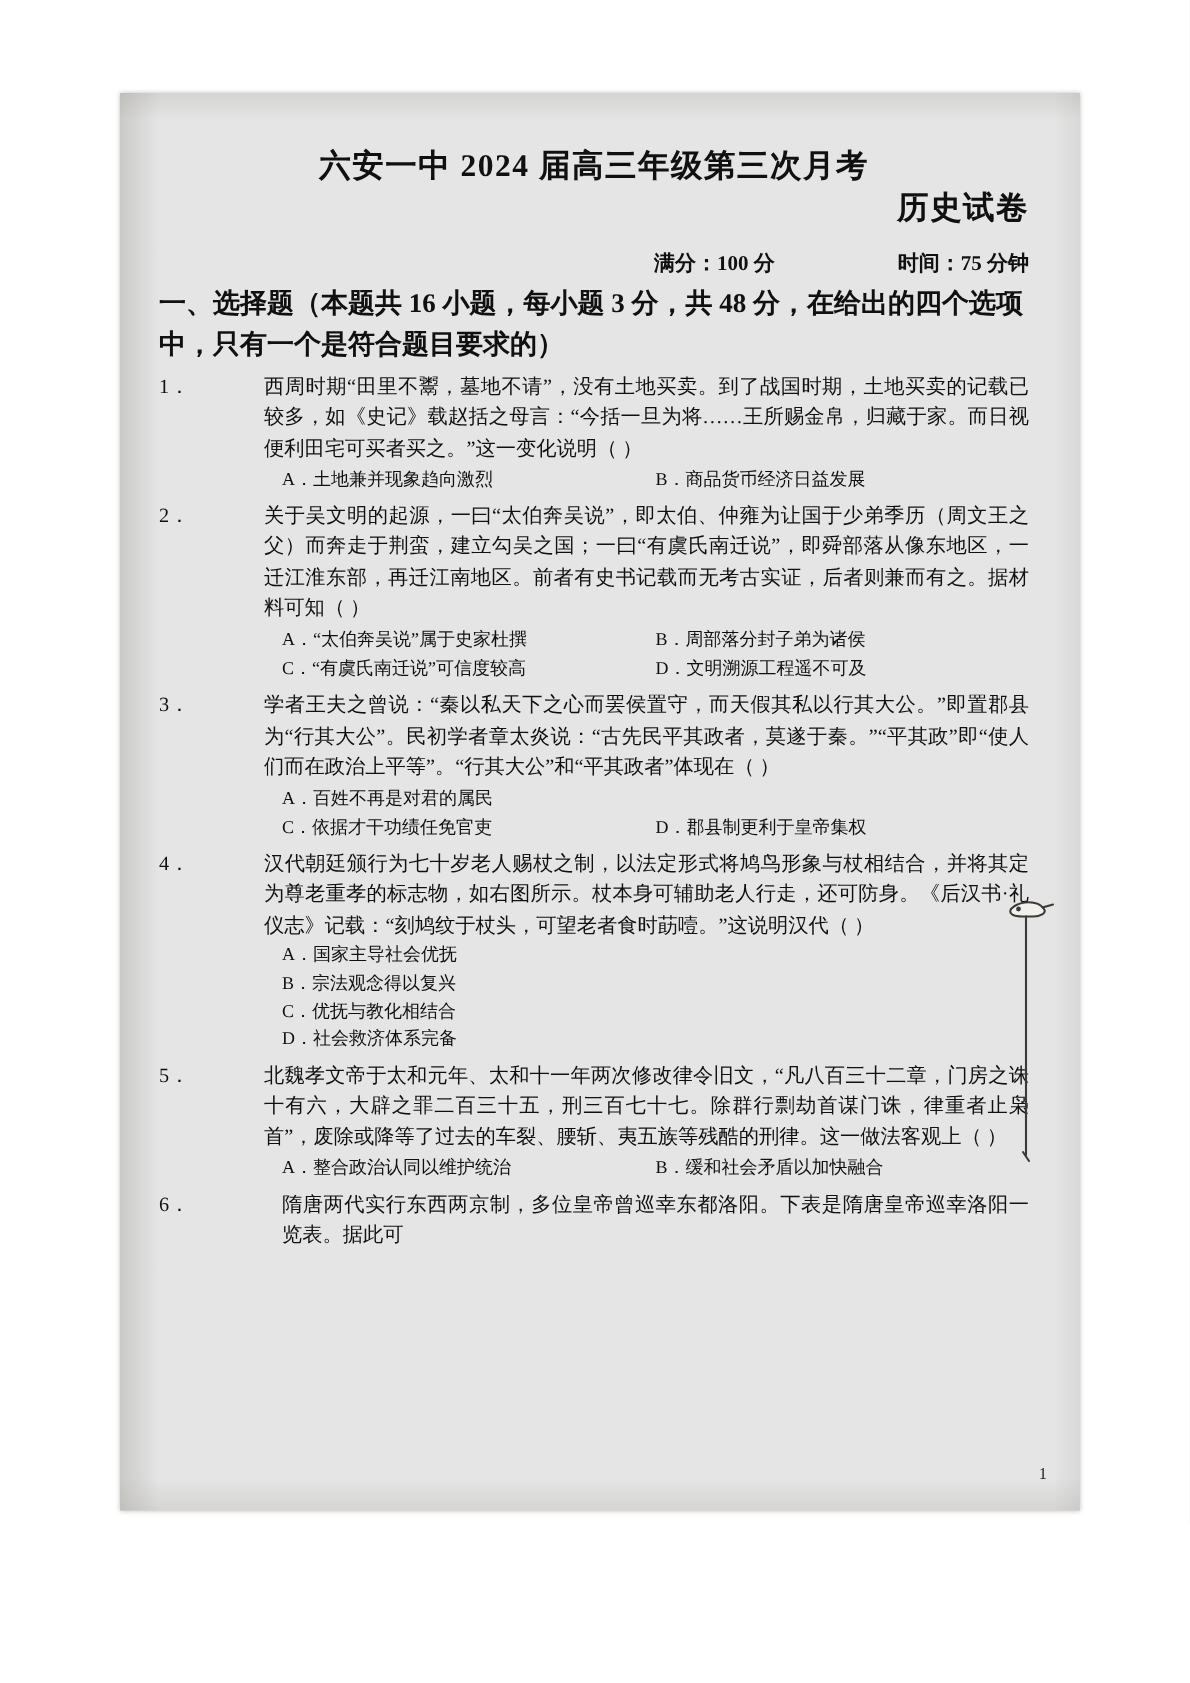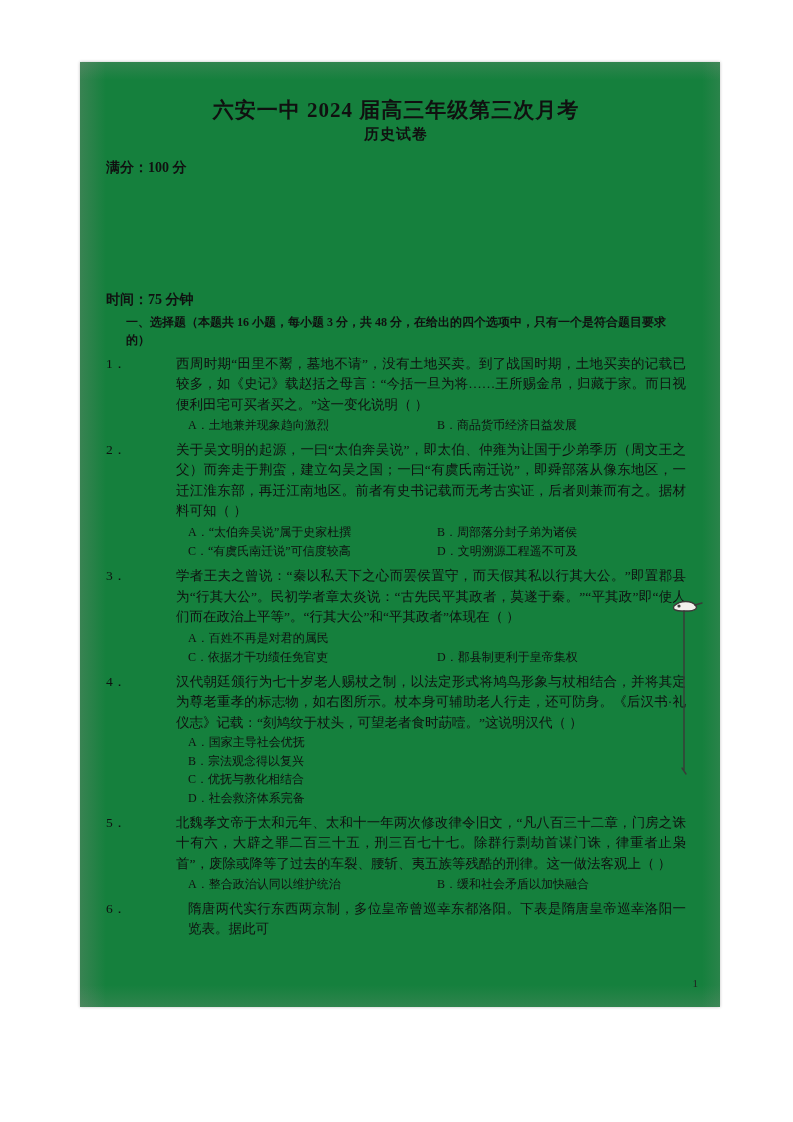--- a/index.html
+++ b/index.html
@@ -15,21 +15,21 @@
     overflow: hidden;
     position: relative;
   }
   
   .page-sheet {
     position: absolute;
     left: 80px;
     top: 62px;
     width: 640px;
     height: 945px;
-    background: #15803d;
+    background: #e5e5e5;
     box-shadow: 0 0 3px rgba(0,0,0,0.25);
   }
   
   .scan-shade-left {
     position: absolute;
     left: 0; top: 0; bottom: 0; width: 26px;
     background: linear-gradient(to right, rgba(140,138,132,0.30), rgba(255,255,255,0));
     pointer-events: none;
   }
   .scan-shade-top {
@@ -61,45 +61,43 @@
   .doc-title {
     text-align: center;
     font-family: "Liberation Serif", "DejaVu Serif", serif;
     font-weight: bold;
     font-size: 21px;
     letter-spacing: 1px;
     line-height: 1.35;
     margin: 0;
   }
   .doc-subtitle {
-    text-align: center;
-    font-weight: bold;
-    font-size: 15px;
+    text-align: right;
+    font-weight: bold;
+    font-size: 21px;
     letter-spacing: 1px;
     line-height: 1.35;
     margin: 0 0 2px 0;
   }
 
   .meta-row {
     display: flex;
-    justify-content: space-between;
-    gap: 114px;
+    justify-content: flex-end;
+    gap: 82px;
     font-weight: bold;
     font-size: 14px;
     margin-top: 14px;
     margin-bottom: 4px;
-    flex-direction: column;
   }
 
   .section-head {
-    font-size: 12px;
+    font-size: 18px;
     font-weight: bold;
     line-height: 1.5;
     margin-top: 2px;
-    margin-left: 20px;
   }
 
   .q-block {
     display: flex;
     font-size: 13.5px;
     line-height: 1.52;
     margin-top: 5px;
   }
   .q-num {
     width: 22px;

